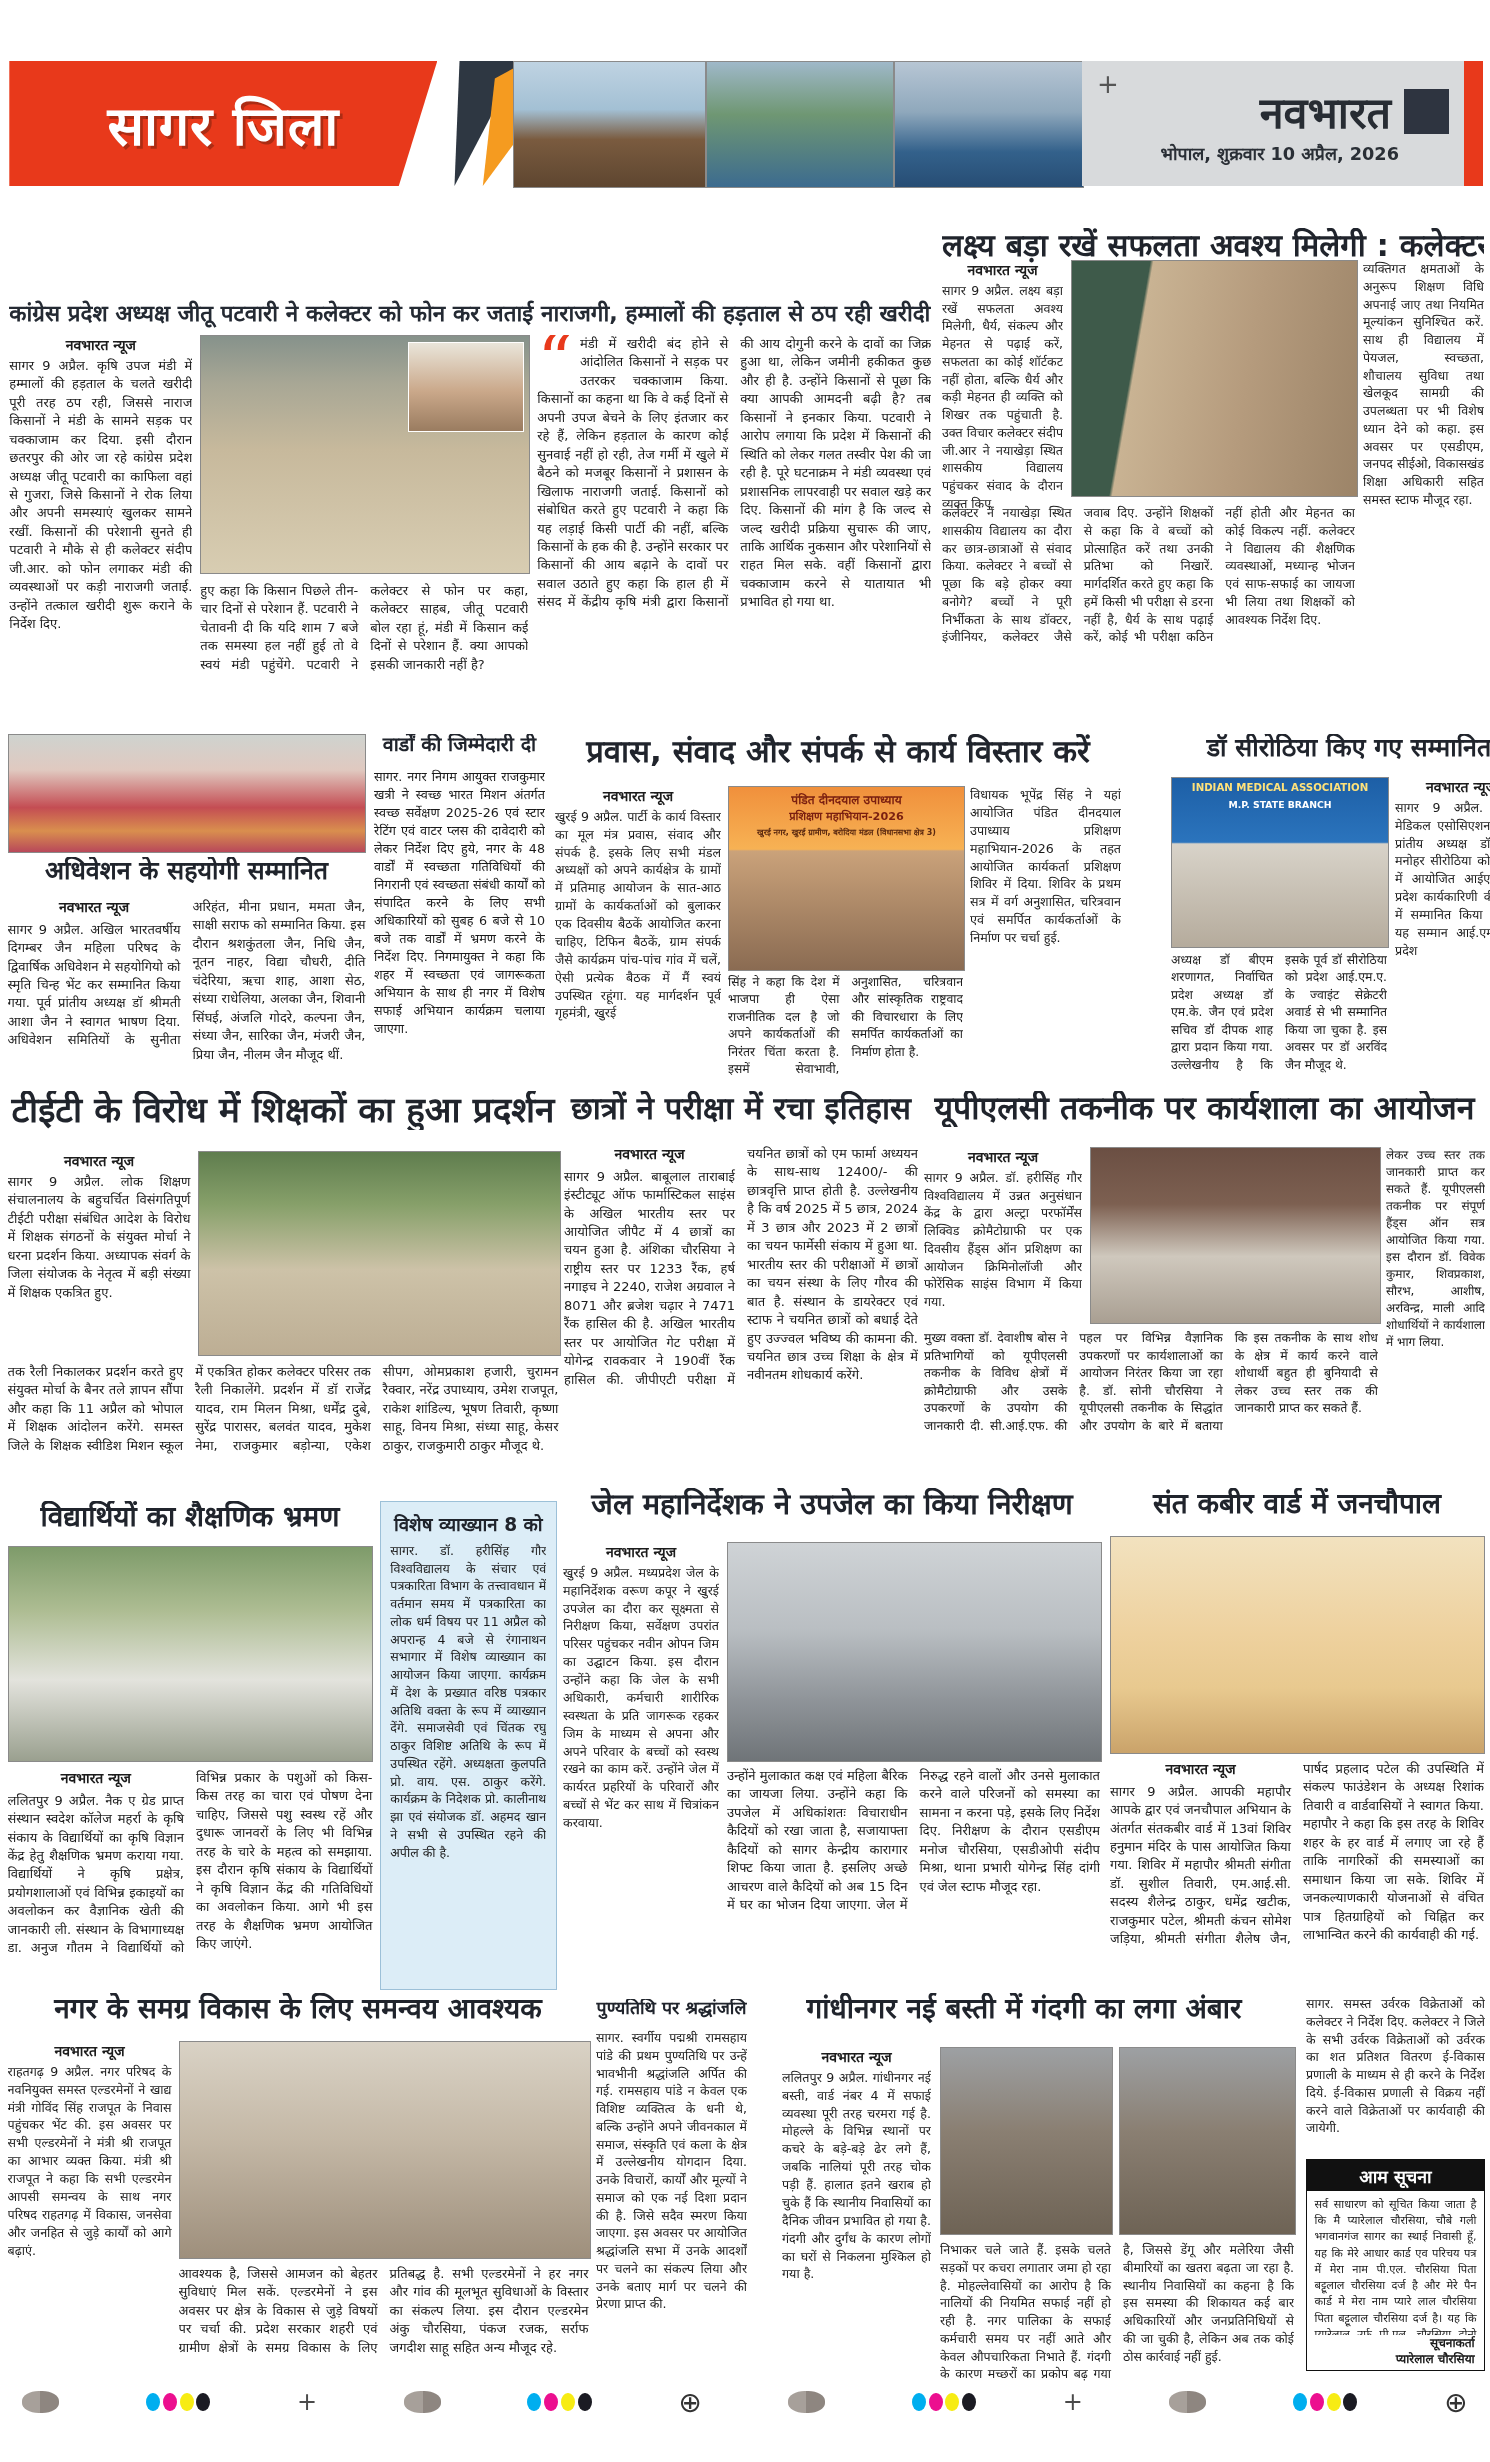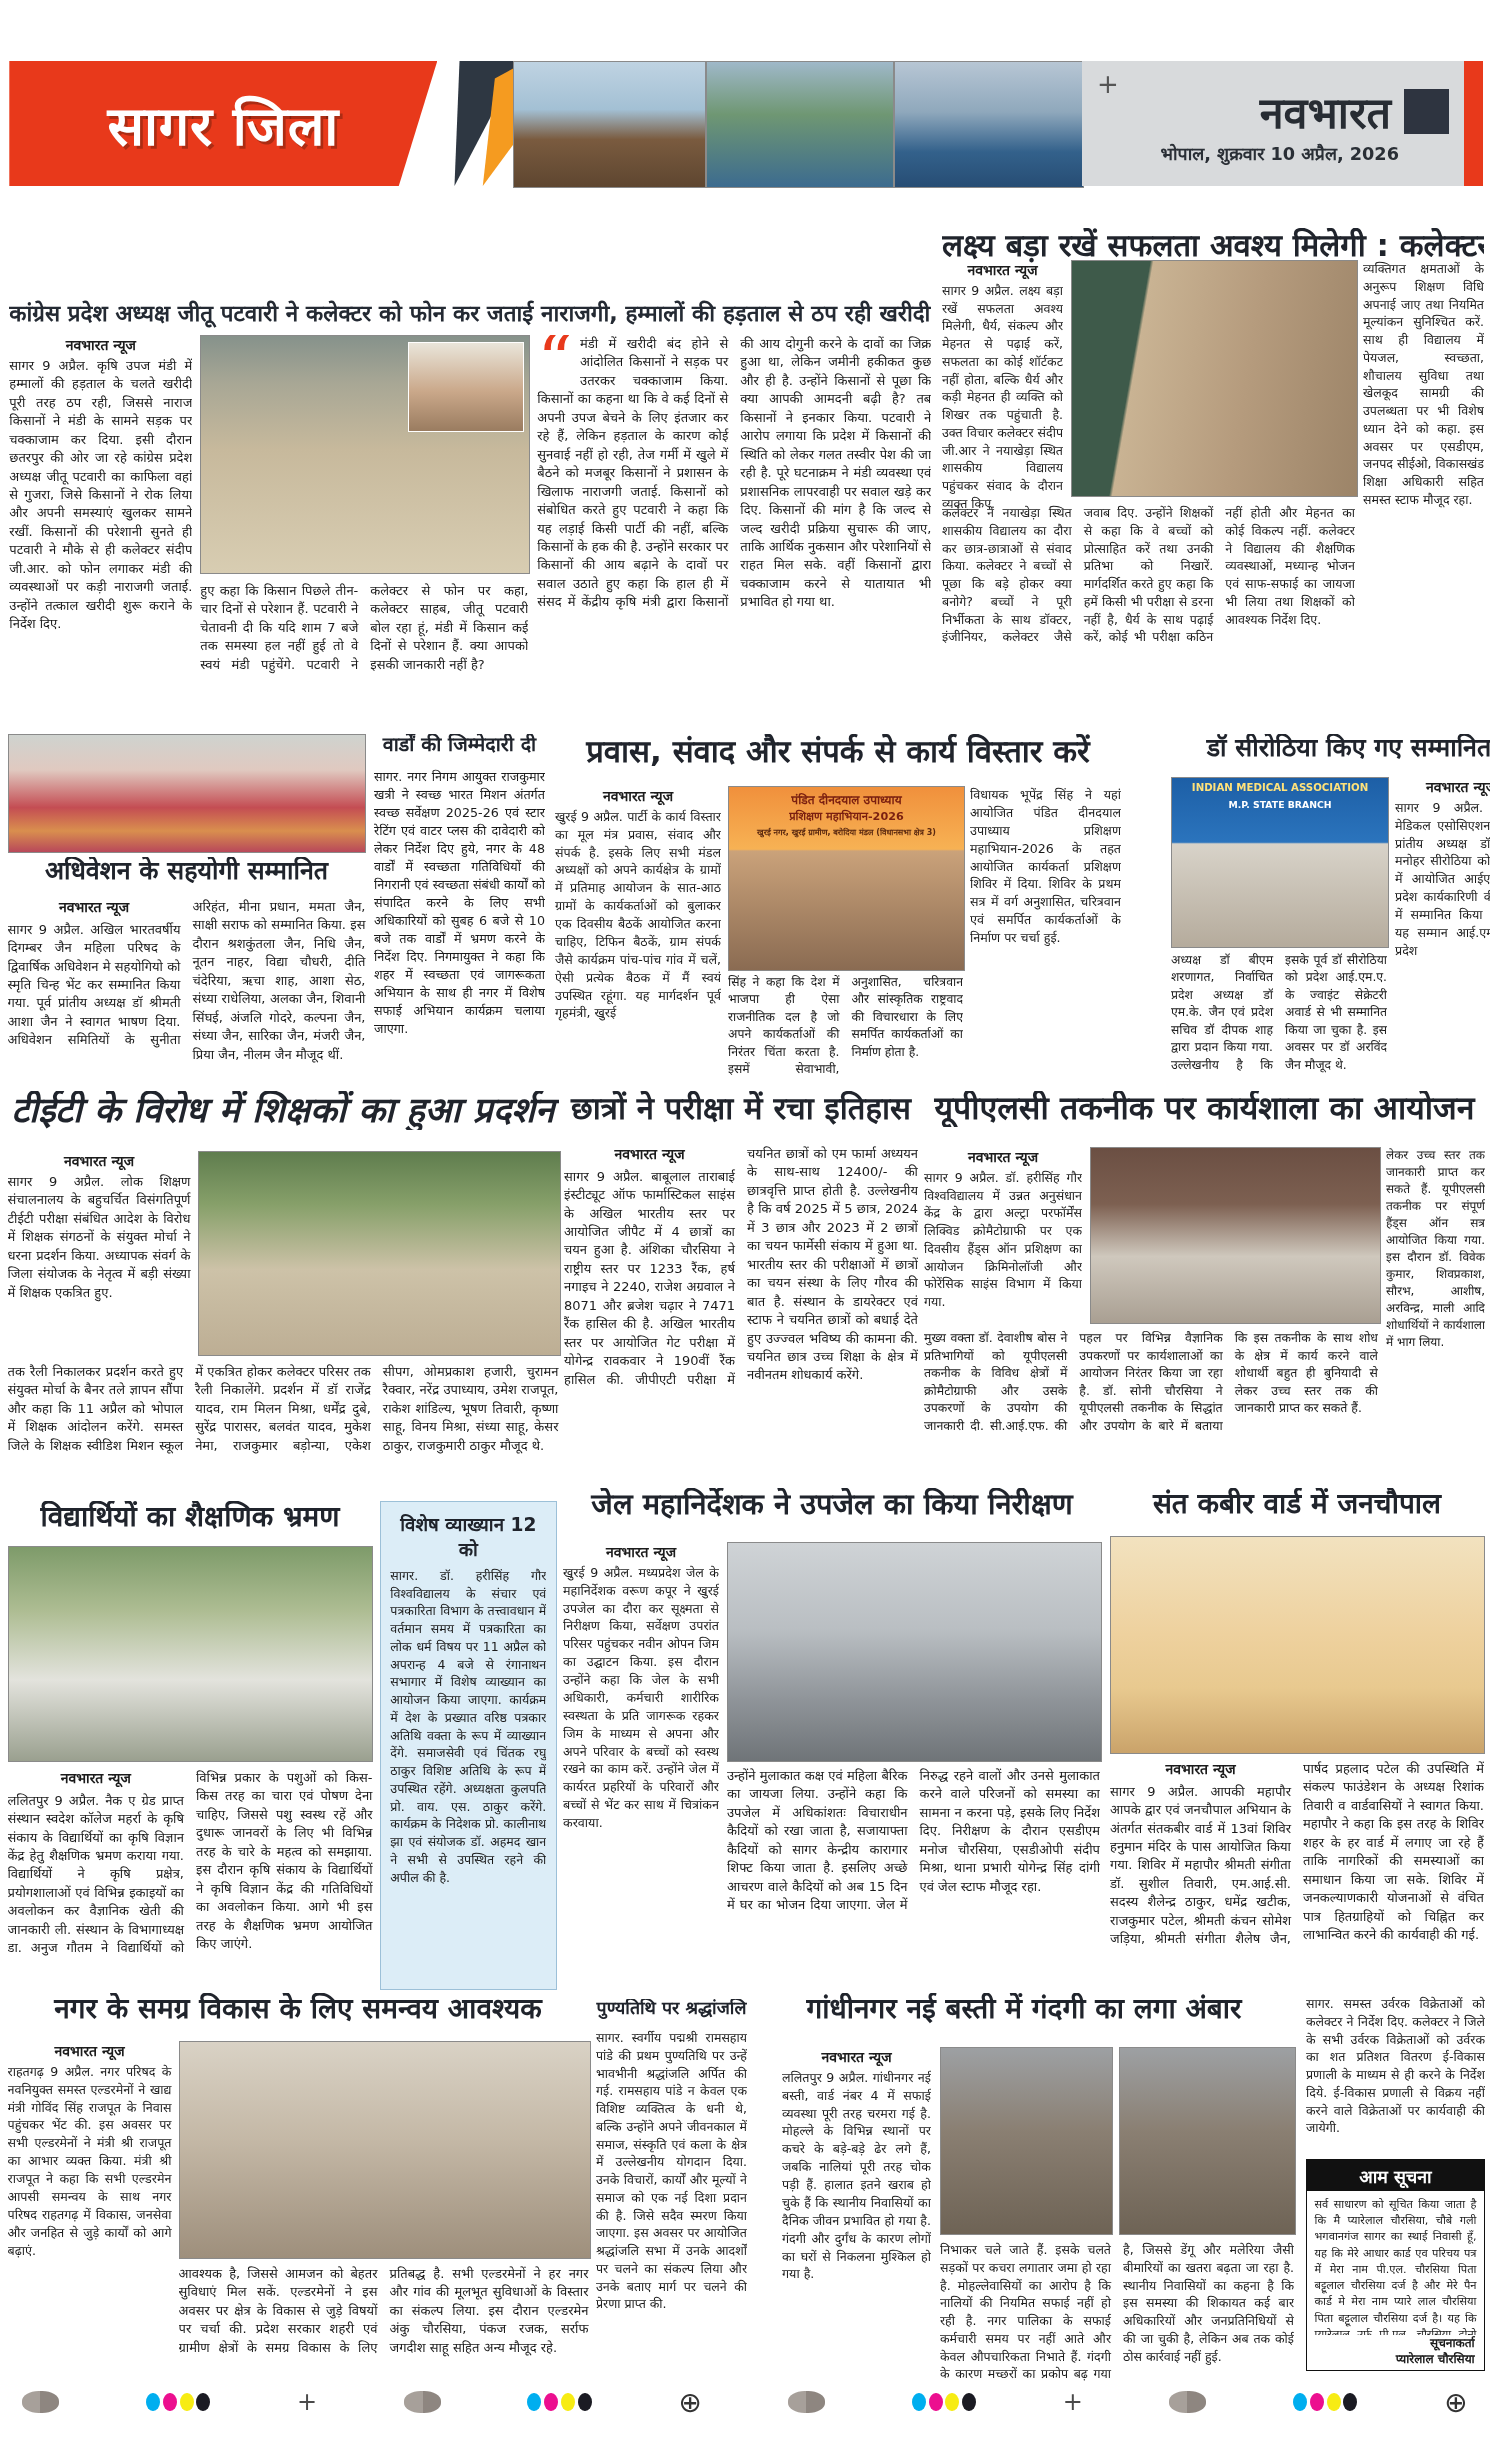--- a/index.html
+++ b/index.html
@@ -155,21 +155,21 @@
       <p class="ph-label" style="top:20.5px;font-size:9.3px;color:#fff;">M.P. STATE BRANCH</p>
     </div>
     <div class="b" style="left:224px;top:43px;width:132px;height:305px;">
       <div class="byline">नवभारत न्यूज</div>
       <div class="bodytext" style="font-size:12.6px;">सागर 9 अप्रैल. इंडियन मेडिकल एसोसिएशन के पूर्व प्रांतीय अध्यक्ष डॉ श्याम मनोहर सीरोठिया को भोपाल में आयोजित आईएमए की प्रदेश कार्यकारिणी की बैठक में सम्मानित किया गया है. यह सम्मान आई.एम.ए. के प्रदेश</div>
     </div>
     <div class="b bodytext cols-2" style="left:0;top:218px;width:216px;height:130px;font-size:12.3px;">अध्यक्ष डॉ बीएम शरणागत, निर्वाचित प्रदेश अध्यक्ष डॉ एम.के. जैन एवं प्रदेश सचिव डॉ दीपक शाह द्वारा प्रदान किया गया. उल्लेखनीय है कि इसके पूर्व डॉ सीरोठिया को प्रदेश आई.एम.ए. के ज्वाइंट सेक्रेटरी अवार्ड से भी सम्मानित किया जा चुका है. इस अवसर पर डॉ अरविंद जैन मौजूद थे.</div>
   </section>
 
   <section class="story" style="left:7.5px;top:1091px;width:551px;height:391px;">
-    <h2 class="hl" style="top:0;font-size:35px;font-style:italic;">टीईटी के विरोध में शिक्षकों का हुआ प्रदर्शन</h2>
+    <h2 class="hl" style="top:0;font-size:35px;">टीईटी के विरोध में शिक्षकों का हुआ प्रदर्शन</h2>
     <div class="b" style="left:0;top:60px;width:183px;height:210px;">
       <div class="byline">नवभारत न्यूज</div>
       <div class="bodytext">सागर 9 अप्रैल. लोक शिक्षण संचालनालय के बहुचर्चित विसंगतिपूर्ण टीईटी परीक्षा संबंधित आदेश के विरोध में शिक्षक संगठनों के संयुक्त मोर्चा ने धरना प्रदर्शन किया. अध्यापक संवर्ग के जिला संयोजक के नेतृत्व में बड़ी संख्या में शिक्षक एकत्रित हुए.</div>
     </div>
     <div class="ph photo-march" style="left:190px;top:60px;width:361px;height:203px;"></div>
     <div class="b bodytext cols-3" style="left:0;top:272px;width:551px;height:117px;">तक रैली निकालकर प्रदर्शन करते हुए संयुक्त मोर्चा के बैनर तले ज्ञापन सौंपा और कहा कि 11 अप्रैल को भोपाल में शिक्षक आंदोलन करेंगे. समस्त जिले के शिक्षक स्वीडिश मिशन स्कूल में एकत्रित होकर कलेक्टर परिसर तक रैली निकालेंगे. प्रदर्शन में डॉ राजेंद्र यादव, राम मिलन मिश्रा, धर्मेंद्र दुबे, सुरेंद्र पारासर, बलवंत यादव, मुकेश नेमा, राजकुमार बड़ोन्या, एकेश सीपग, ओमप्रकाश हजारी, चुरामन रैक्वार, नरेंद्र उपाध्याय, उमेश राजपूत, राकेश शांडिल्य, भूषण तिवारी, कृष्णा साहू, विनय मिश्रा, संध्या साहू, केसर ठाकुर, राजकुमारी ठाकुर मौजूद थे.</div>
   </section>
 
   <section class="story" style="left:564px;top:1091px;width:354px;height:391px;">
     <h2 class="hl" style="top:0;font-size:31px;">छात्रों ने परीक्षा में रचा इतिहास</h2>
@@ -195,21 +195,21 @@
     <h2 class="hl" style="top:0;font-size:28px;">विद्यार्थियों का शैक्षणिक भ्रमण</h2>
     <div class="ph photo-students" style="left:0;top:45px;width:363px;height:214px;"></div>
     <div class="b" style="left:0;top:268px;width:365px;height:220px;">
       <div class="bodytext cols-2" style="height:220px;">
         <div class="byline">नवभारत न्यूज</div><span>ललितपुर 9 अप्रैल. नैक ए ग्रेड प्राप्त संस्थान स्वदेश कॉलेज महर्रा के कृषि संकाय के विद्यार्थियों का कृषि विज्ञान केंद्र हेतु शैक्षणिक भ्रमण कराया गया. विद्यार्थियों ने कृषि प्रक्षेत्र, प्रयोगशालाओं एवं विभिन्न इकाइयों का अवलोकन कर वैज्ञानिक खेती की जानकारी ली. संस्थान के विभागाध्यक्ष डा. अनुज गौतम ने विद्यार्थियों को विभिन्न प्रकार के पशुओं को किस-किस तरह का चारा एवं पोषण देना चाहिए, जिससे पशु स्वस्थ रहें और दुधारू जानवरों के लिए भी विभिन्न तरह के चारे के महत्व को समझाया. इस दौरान कृषि संकाय के विद्यार्थियों ने कृषि विज्ञान केंद्र की गतिविधियों का अवलोकन किया. आगे भी इस तरह के शैक्षणिक भ्रमण आयोजित किए जाएंगे.</span>
       </div>
     </div>
   </section>
 
   <section class="bluebox" style="left:380px;top:1501px;width:156px;height:468px;">
-    <h3>विशेष व्याख्यान 12 को</h3>
+    <h3>विशेष व्याख्यान 8 को</h3>
     <div class="bodytext" style="font-size:12.5px;overflow:hidden;height:421px;">सागर. डॉ. हरीसिंह गौर विश्वविद्यालय के संचार एवं पत्रकारिता विभाग के तत्त्वावधान में वर्तमान समय में पत्रकारिता का लोक धर्म विषय पर 11 अप्रैल को अपरान्ह 4 बजे से रंगानाथन सभागार में विशेष व्याख्यान का आयोजन किया जाएगा. कार्यक्रम में देश के प्रख्यात वरिष्ठ पत्रकार अतिथि वक्ता के रूप में व्याख्यान देंगे. समाजसेवी एवं चिंतक रघु ठाकुर विशिष्ट अतिथि के रूप में उपस्थित रहेंगे. अध्यक्षता कुलपति प्रो. वाय. एस. ठाकुर करेंगे. कार्यक्रम के निदेशक प्रो. कालीनाथ झा एवं संयोजक डॉ. अहमद खान ने सभी से उपस्थित रहने की अपील की है.</div>
   </section>
 
   <section class="story" style="left:563px;top:1488px;width:538px;height:501px;">
     <h2 class="hl" style="top:0;font-size:29px;">जेल महानिर्देशक ने उपजेल का किया निरीक्षण</h2>
     <div class="b" style="left:0;top:54px;width:156px;height:447px;">
       <div class="byline">नवभारत न्यूज</div>
       <div class="bodytext" style="font-size:12.6px;">खुरई 9 अप्रैल. मध्यप्रदेश जेल के महानिर्देशक वरूण कपूर ने खुरई उपजेल का दौरा कर सूक्ष्मता से निरीक्षण किया, सर्वेक्षण उपरांत परिसर पहुंचकर नवीन ओपन जिम का उद्घाटन किया. इस दौरान उन्होंने कहा कि जेल के सभी अधिकारी, कर्मचारी शारीरिक स्वस्थता के प्रति जागरूक रहकर जिम के माध्यम से अपना और अपने परिवार के बच्चों को स्वस्थ रखने का काम करें. उन्होंने जेल में कार्यरत प्रहरियों के परिवारों और बच्चों से भेंट कर साथ में चित्रांकन करवाया.</div>
     </div>
     <div class="ph photo-jailpic" style="left:164px;top:54px;width:373px;height:218px;"></div>

